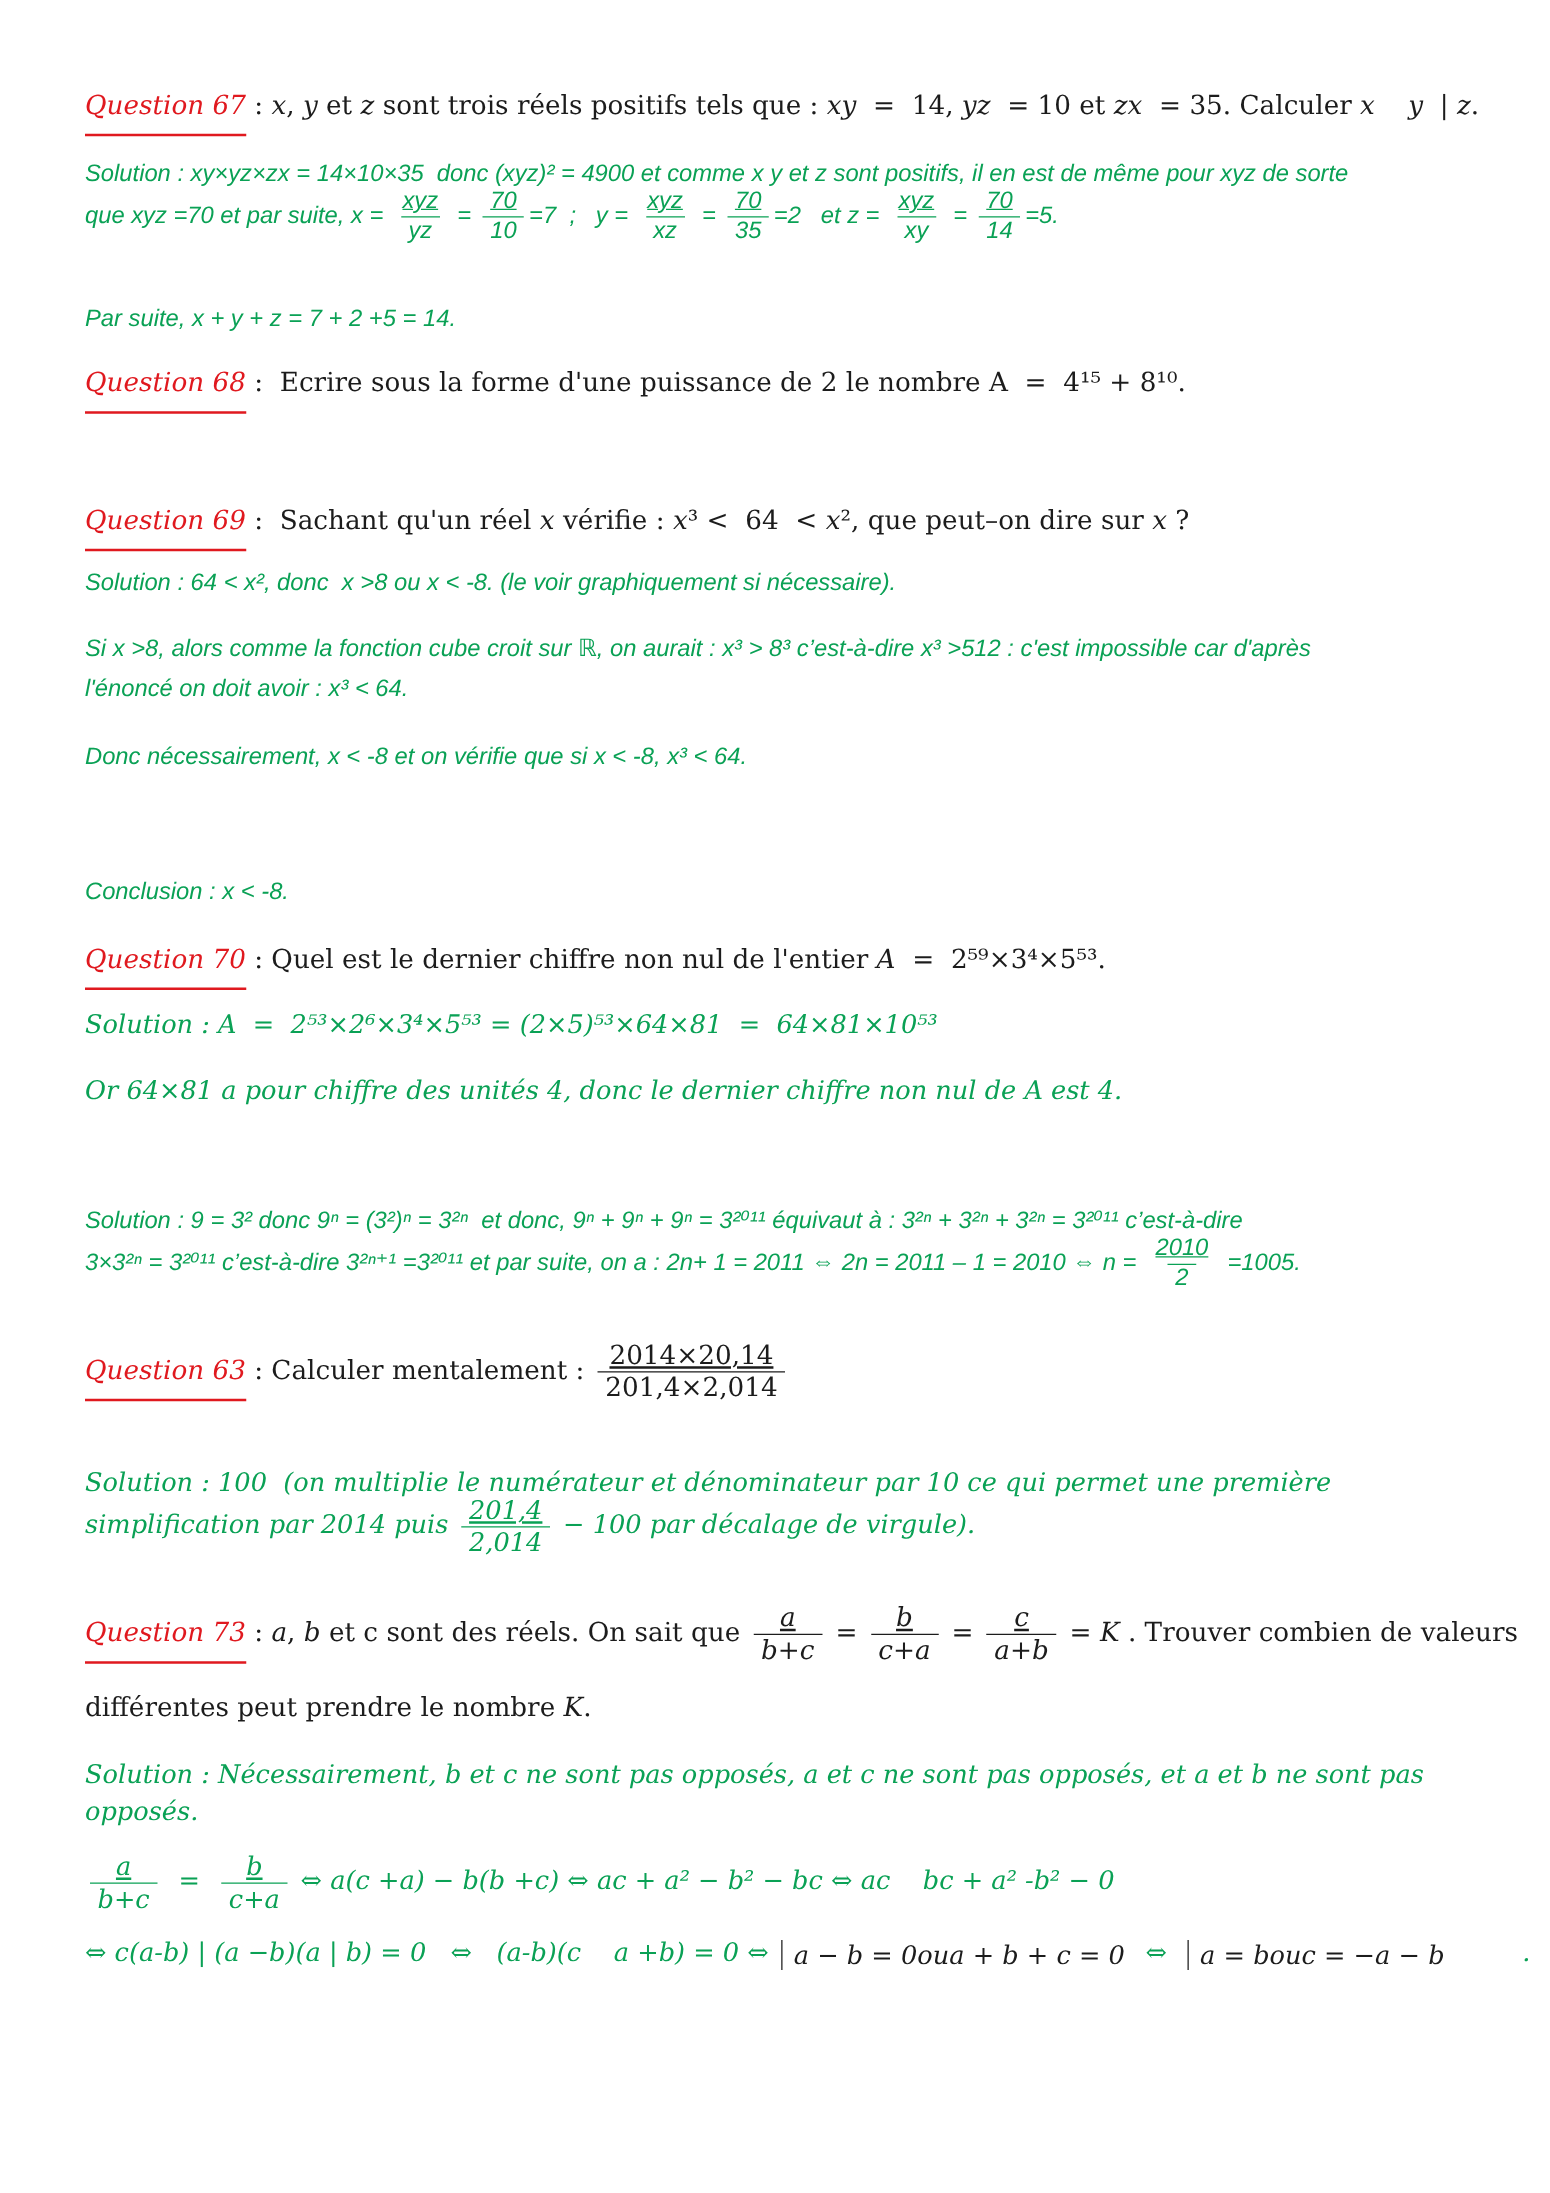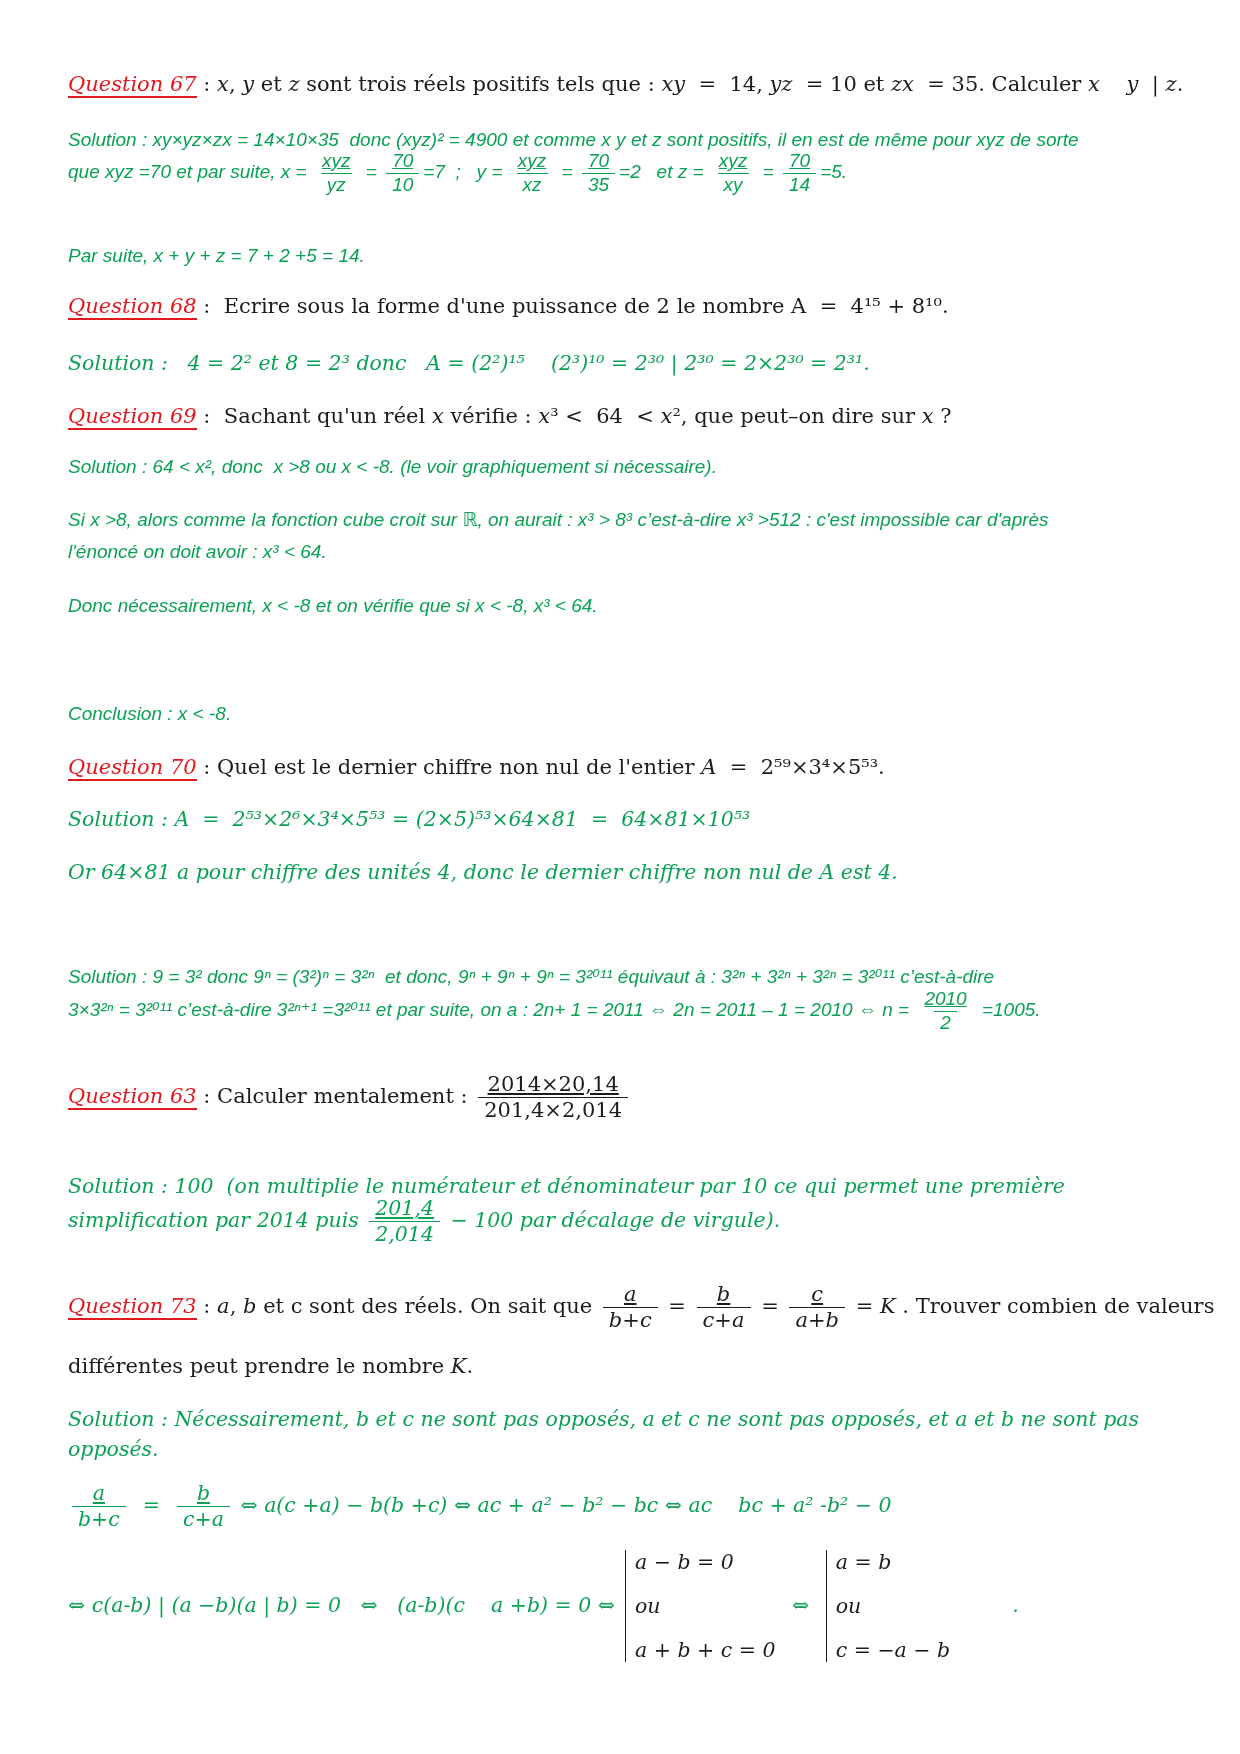--- a/index.html
+++ b/index.html
@@ -1,44 +1,43 @@
 <!DOCTYPE html>
 <html style="--red: #e0191f; --green: #0aa155; --black: #1c1c1c;"><head>
 <meta charset="utf-8">
 <style>
   html,body{margin:0;padding:0;background:#fff;}
   .page{position:relative;width:1240px;height:1754px;background:#ffffff;overflow:hidden;
         font-family:"DejaVu Serif",serif;}
   .line{position:absolute;left:68px;white-space:pre;}
   .q{font-size:21px;color:var(--black);font-family:"DejaVu Serif",serif;}
-  .lbl{color:var(--red);font-style:italic;border-bottom:2px solid var(--red);padding-bottom:0;}
+  .lbl{color:var(--red);font-style:italic;border-bottom:2px solid var(--red);padding-bottom:11px;}
   .it{font-style:italic;}
   .sh{font-size:19px;color:var(--green);font-style:italic;
       font-family:"Liberation Sans","DejaVu Sans",sans-serif;}
   .ss{font-size:20.5px;color:var(--green);font-style:italic;font-family:"DejaVu Serif",serif;}
   .frac{display:inline-flex;flex-direction:column;align-items:center;vertical-align:middle;
         margin:0 4px;line-height:1.2;}
   .fn{padding:0 6px;text-decoration:underline;}
   .fd{padding:0 6px;border-top:1.8px solid currentColor;}
-  .sys{display:inline-flex;flex-direction:column;vertical-align:middle;row-gap:20px;
+  .sys{display:inline-flex;flex-direction:row;vertical-align:middle;row-gap:20px;
        border-left:1.8px solid var(--black);padding-left:9px;margin:0 10px;
        color:var(--black);font-style:italic;}
 </style>
 </head>
 <body>
 
 <div class="page">
 
   <div class="line q" style="top:72px"><span class="lbl">Question 67</span><span><span> : </span><span class="it">x</span><span>, </span><span class="it">y</span><span> et </span><span class="it">z</span><span> sont trois réels positifs tels que : </span><span class="it">xy</span><span>  =  14, </span><span class="it">yz</span><span>  = 10 et </span><span class="it">zx</span><span>  = 35. Calculer </span><span class="it">x</span><span>    </span><span class="it">y</span><span>  | </span><span class="it">z</span><span>.</span></span></div>
   <div class="line sh" style="top:129px"><span>Solution : xy×yz×zx = 14×10×35  donc (xyz)² = 4900 et comme x y et z sont positifs, il en est de même pour xyz de sorte</span></div>
   <div class="line sh" style="top:150px"><span>que xyz =70 et par suite, x = </span><span class="frac"><span class="fn">xyz</span><span class="fd">yz</span></span><span> = </span><span class="frac"><span class="fn">70</span><span class="fd">10</span></span><span>=7  ;   y = </span><span class="frac"><span class="fn">xyz</span><span class="fd">xz</span></span><span> = </span><span class="frac"><span class="fn">70</span><span class="fd">35</span></span><span>=2   et z = </span><span class="frac"><span class="fn">xyz</span><span class="fd">xy</span></span><span> = </span><span class="frac"><span class="fn">70</span><span class="fd">14</span></span><span>=5.</span></div>
   <div class="line sh" style="top:245px"><span>Par suite, x + y + z = 7 + 2 +5 = 14.</span></div>
 
   <div class="line q" style="top:294px"><span class="lbl">Question 68</span><span><span> :  Ecrire sous la forme d'une puissance de 2 le nombre A  =  4¹⁵ + 8¹⁰.</span></span></div>
-  <div class="line ss" style="top:351px"><span>Solution :   4 = 2² et 8 = 2³ donc   </span><span class="it">A</span><span> = (2²)¹⁵    (2³)¹⁰ = 2³⁰ | 2³⁰ = 2×2³⁰ = 2³¹.</span></div>
 
   <div class="line q" style="top:404px"><span class="lbl">Question 69</span><span><span> :  Sachant qu'un réel </span><span class="it">x</span><span> vérifie : </span><span class="it">x</span><span>³ &lt;  64  &lt; </span><span class="it">x</span><span>², que peut–on dire sur </span><span class="it">x</span><span> ?</span></span></div>
   <div class="line sh" style="top:456px"><span>Solution : 64 &lt; x², donc  x &gt;8 ou x &lt; -8. (le voir graphiquement si nécessaire).</span></div>
   <div class="line sh" style="top:508px"><span>Si x &gt;8, alors comme la fonction cube croit sur ℝ, on aurait : x³ &gt; 8³ c’est-à-dire x³ &gt;512 : c'est impossible car d'après</span></div>
   <div class="line sh" style="top:541px"><span>l'énoncé on doit avoir : x³ &lt; 64.</span></div>
   <div class="line sh" style="top:595px"><span>Donc nécessairement, x &lt; -8 et on vérifie que si x &lt; -8, x³ &lt; 64.</span></div>
   <div class="line sh" style="top:703px"><span>Conclusion : x &lt; -8.</span></div>
 
   <div class="line q" style="top:755px"><span class="lbl">Question 70</span><span><span> : Quel est le dernier chiffre non nul de l'entier </span><span class="it">A</span><span>  =  2⁵⁹×3⁴×5⁵³.</span></span></div>
   <div class="line ss" style="top:807px"><span>Solution : </span><span class="it">A</span><span>  =  2⁵³×2⁶×3⁴×5⁵³ = (2×5)⁵³×64×81  =  64×81×10⁵³</span></div>

